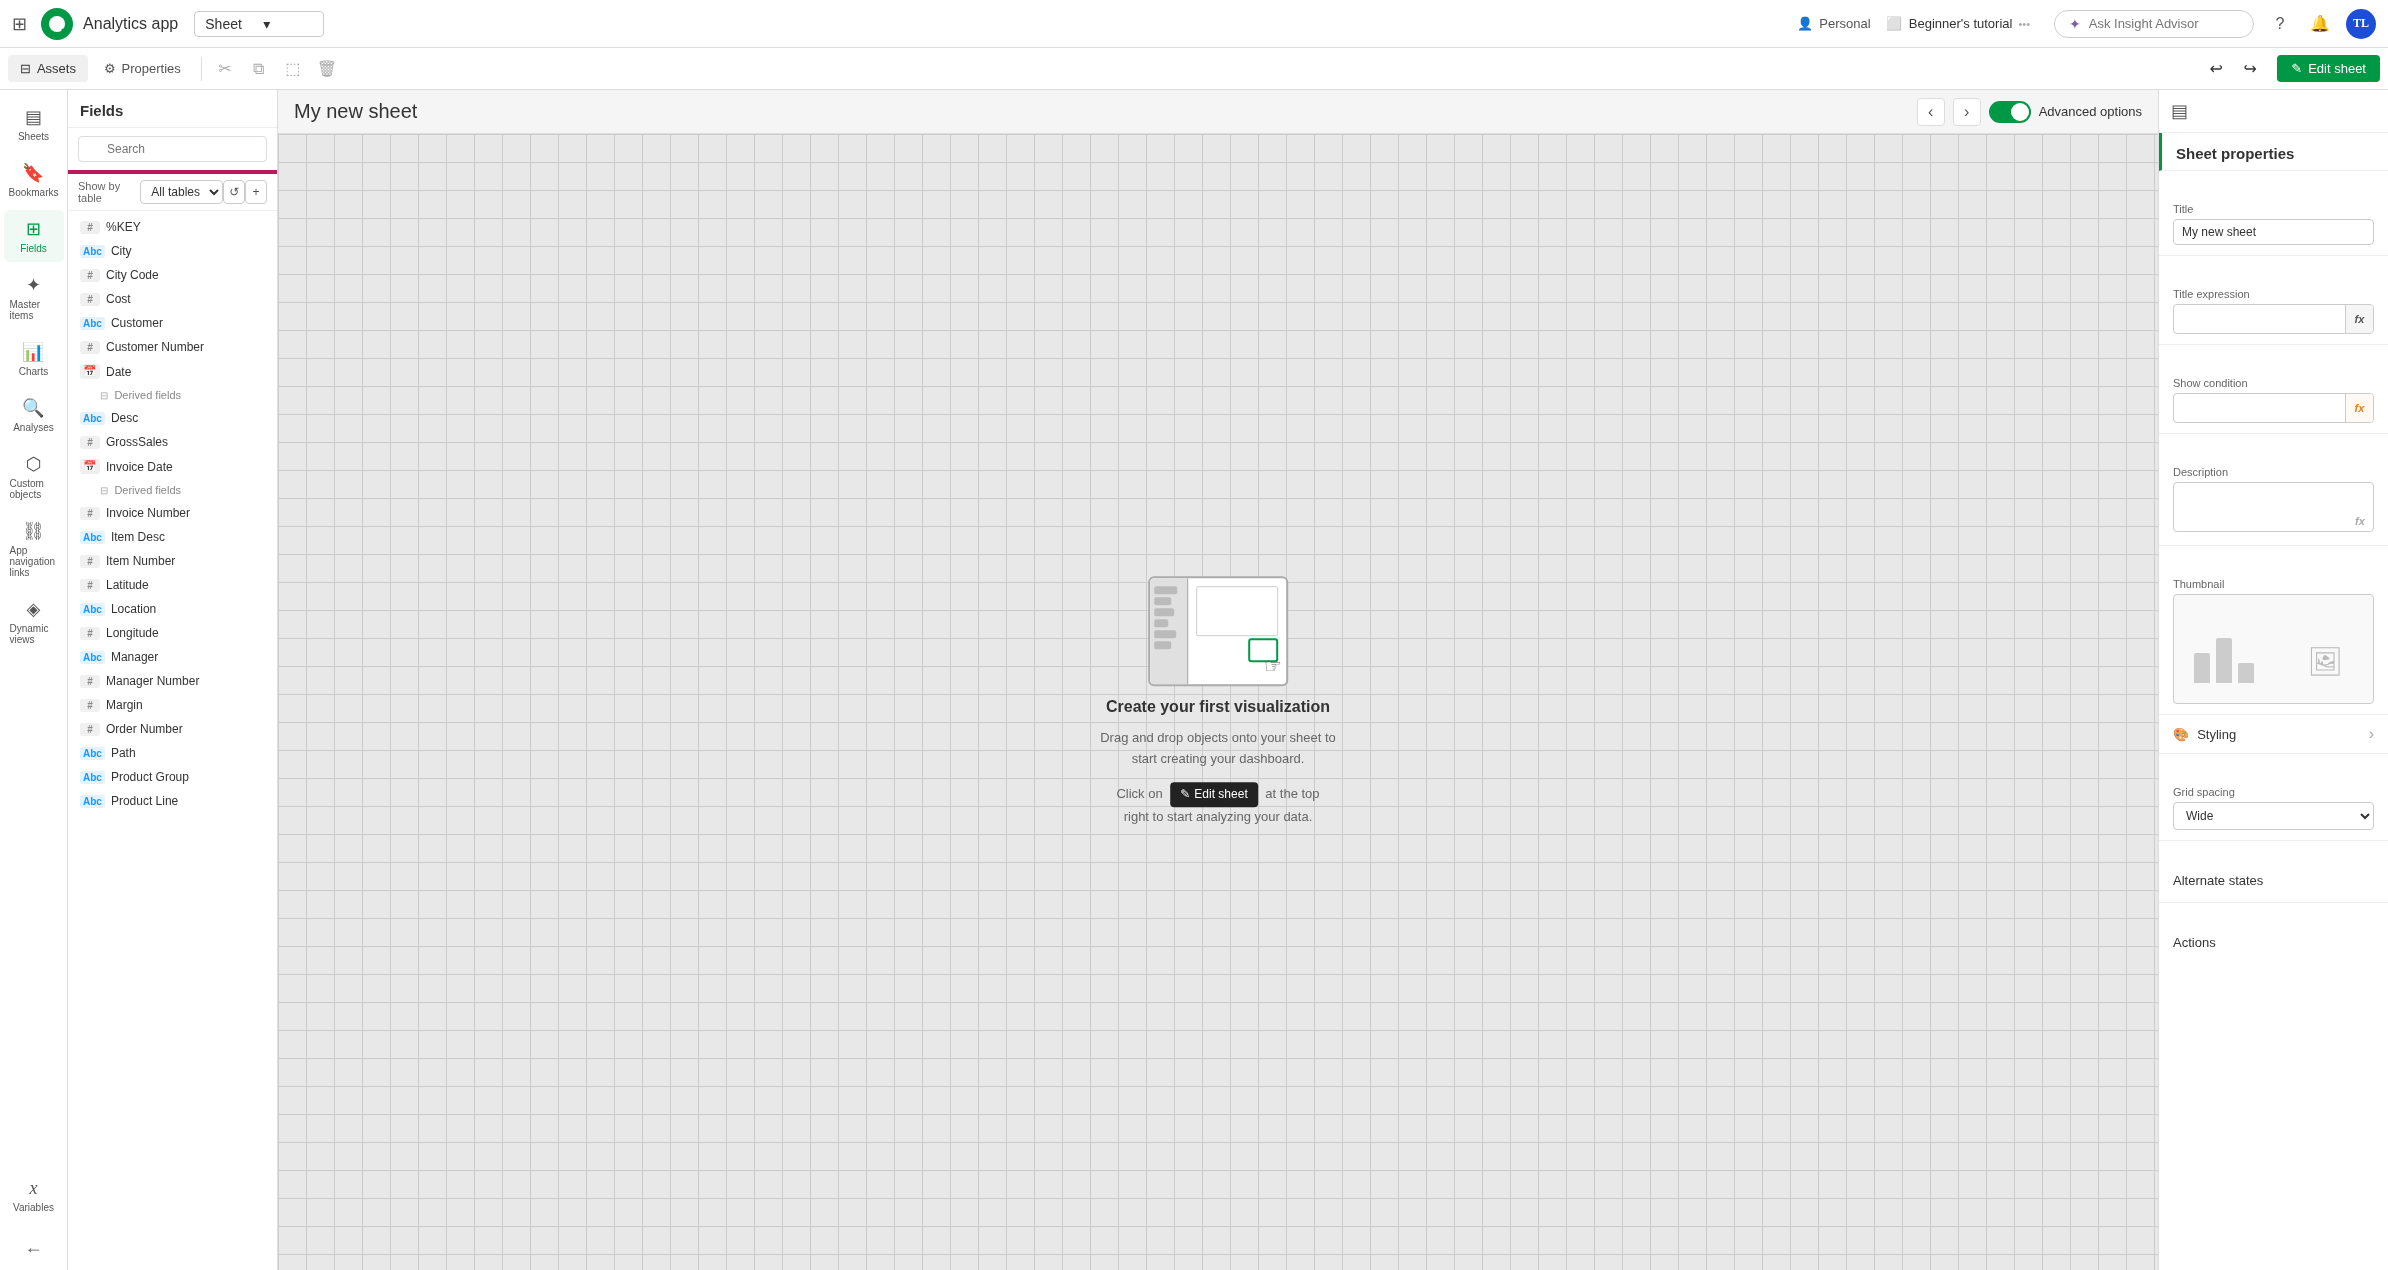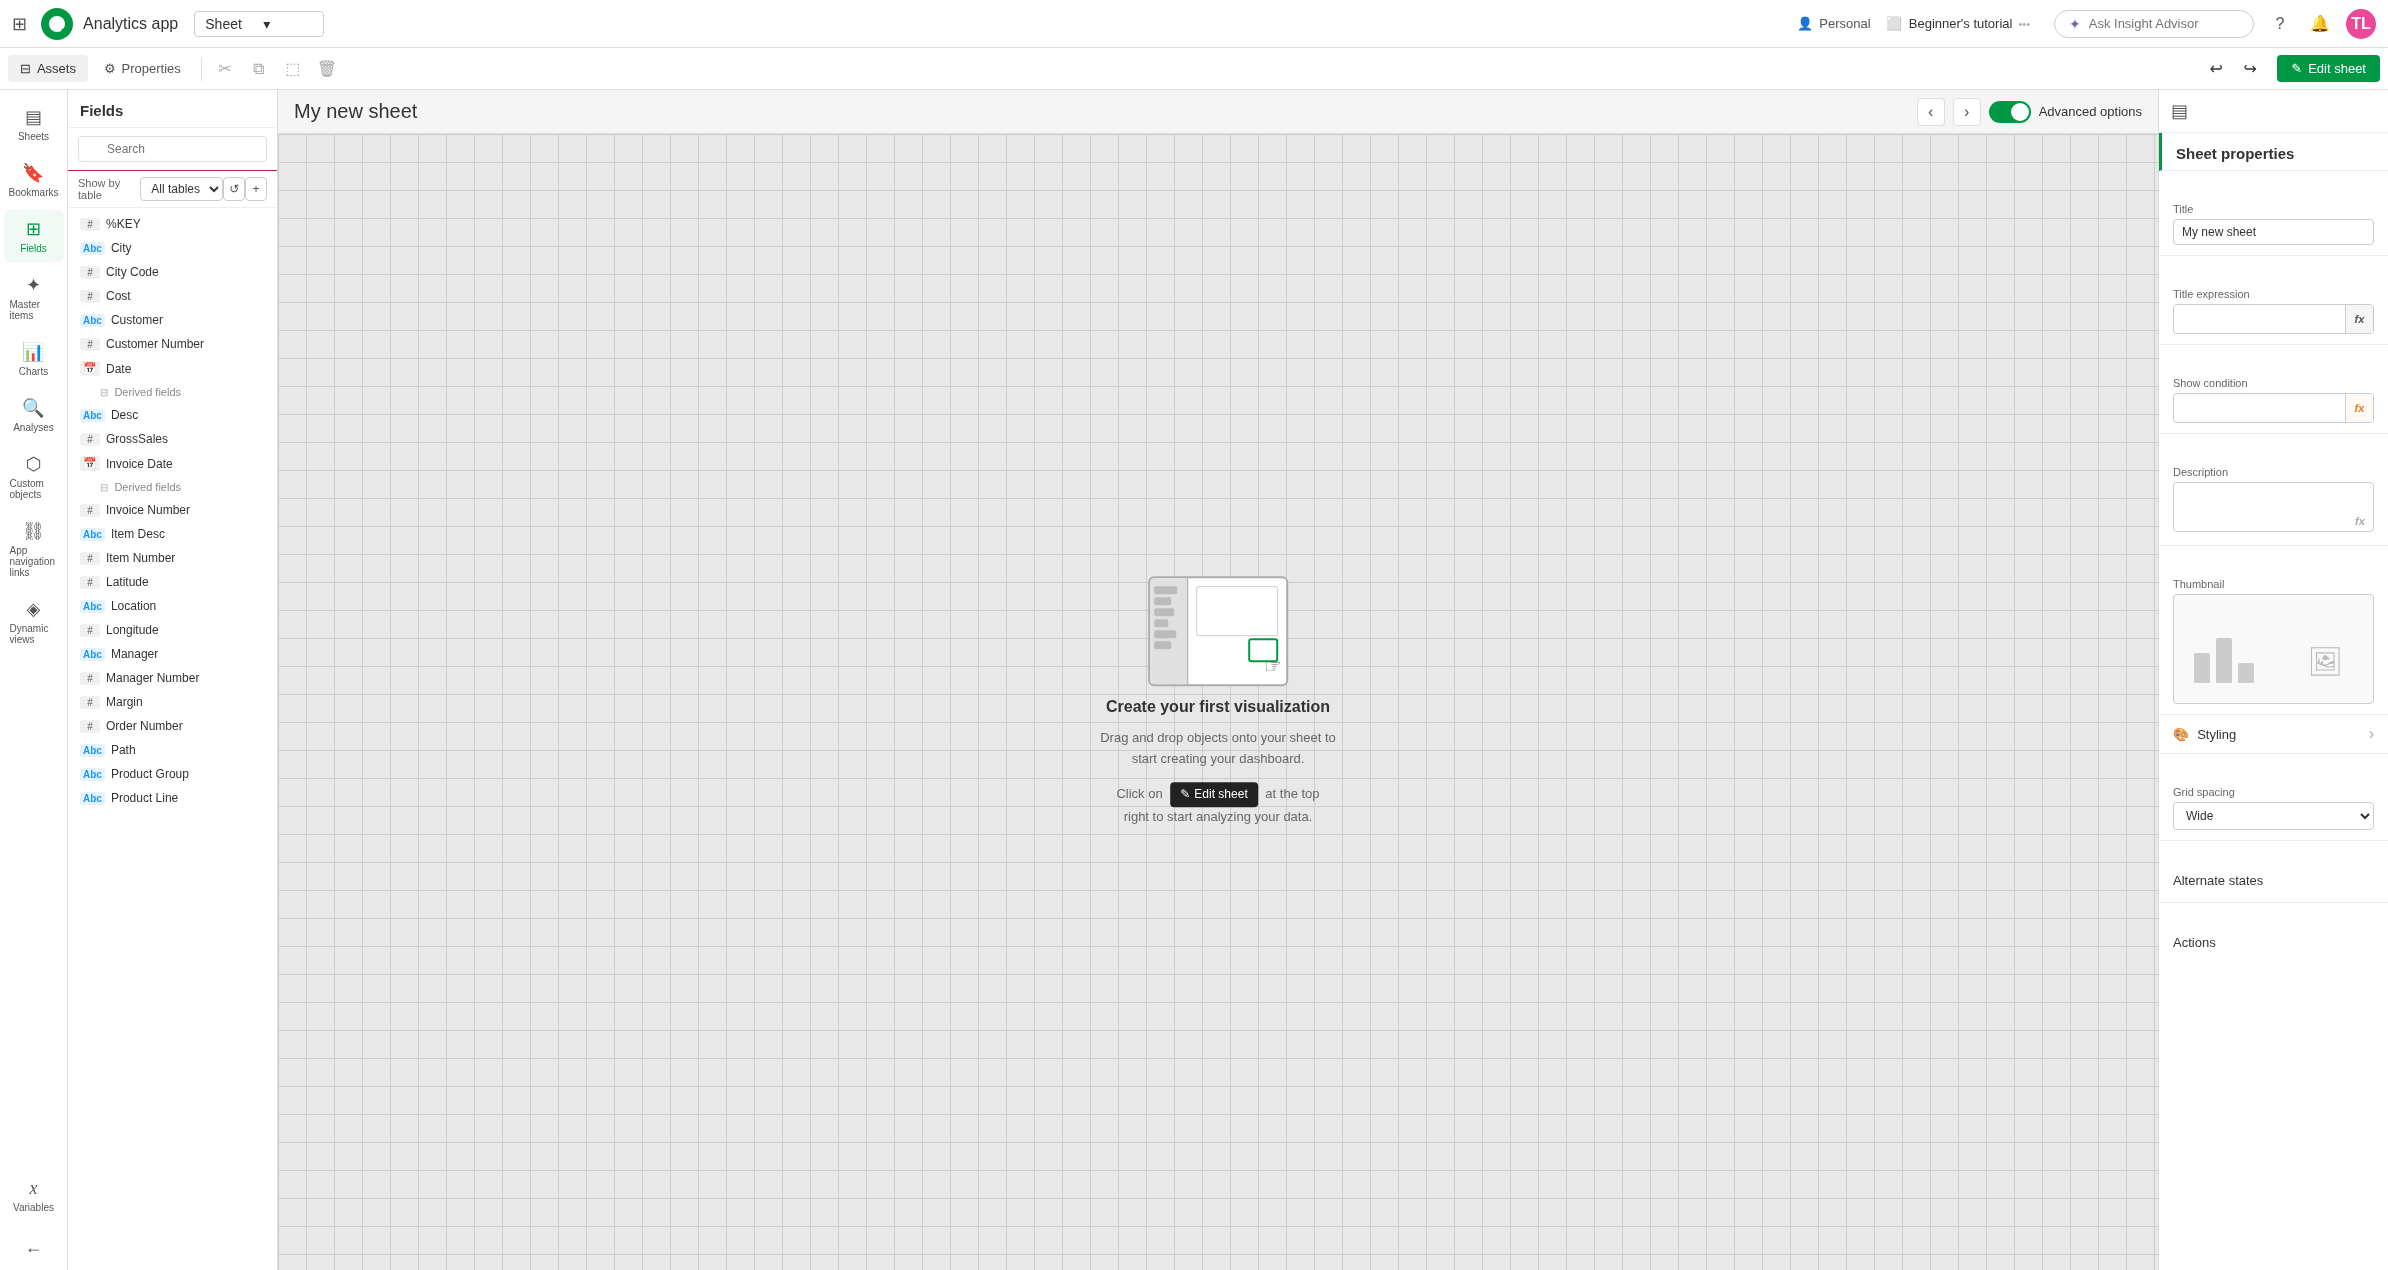--- a/index.html
+++ b/index.html
@@ -33,21 +33,21 @@
     .nav-center { display: flex; align-items: center; gap: 16px; }
     .nav-personal { display: flex; align-items: center; gap: 6px; color: #555; font-size: 13px; }
     .nav-tutorial { display: flex; align-items: center; gap: 6px; color: #333; font-size: 13px; font-weight: 500; cursor: pointer; }
     .nav-right { display: flex; align-items: center; gap: 12px; margin-left: 16px; }
     .insight-search {
       border: 1px solid #ccc; border-radius: 20px; padding: 5px 14px;
       display: flex; align-items: center; gap: 8px; min-width: 200px; background: #fff;
     }
     .insight-search input { border: none; outline: none; font-size: 13px; color: #1d4ed8; width: 150px; background: transparent; }
     .nav-icon-btn { width: 28px; height: 28px; display: flex; align-items: center; justify-content: center; cursor: pointer; color: #555; font-size: 16px; }
-    .avatar { width: 30px; height: 30px; border-radius: 50%; background: #ec4899; display: flex; align-items: center; justify-content: center; font-size: 16px; font-weight: bold; color: #fff; cursor: pointer; }
+    .avatar { width: 30px; height: 30px; border-radius: 50%; background: #1d4ed8; display: flex; align-items: center; justify-content: center; font-size: 12px; font-weight: bold; color: #fff; cursor: pointer; font-family: Liberation Serif, serif; }
 
     
     .toolbar {
       height: 42px;
       background: #fff;
       border-bottom: 1px solid #ddd;
       display: flex;
       align-items: center;
       padding: 0 8px;
       gap: 4px;
@@ -104,21 +104,21 @@
       overflow: hidden;
     }
     .fields-header {
       padding: 12px 12px 8px 12px;
       font-size: 15px;
       font-weight: 600;
       border-bottom: 1px solid #eee;
     }
     .fields-search {
       padding: 8px 10px;
-      border-bottom: 1px solid #be185d;
+      border-bottom: 4px solid #be185d;
     }
     .fields-search-input {
       width: 100%; border: 1px solid #ddd; border-radius: 4px; padding: 5px 10px 5px 28px;
       font-size: 12px; color: #333; outline: none; background: #fff;
       position: relative;
     }
     .fields-search-wrap { position: relative; }
     .fields-search-wrap .search-icon-inner {
       position: absolute; left: 8px; top: 50%; transform: translateY(-50%);
       color: #aaa; font-size: 13px;

